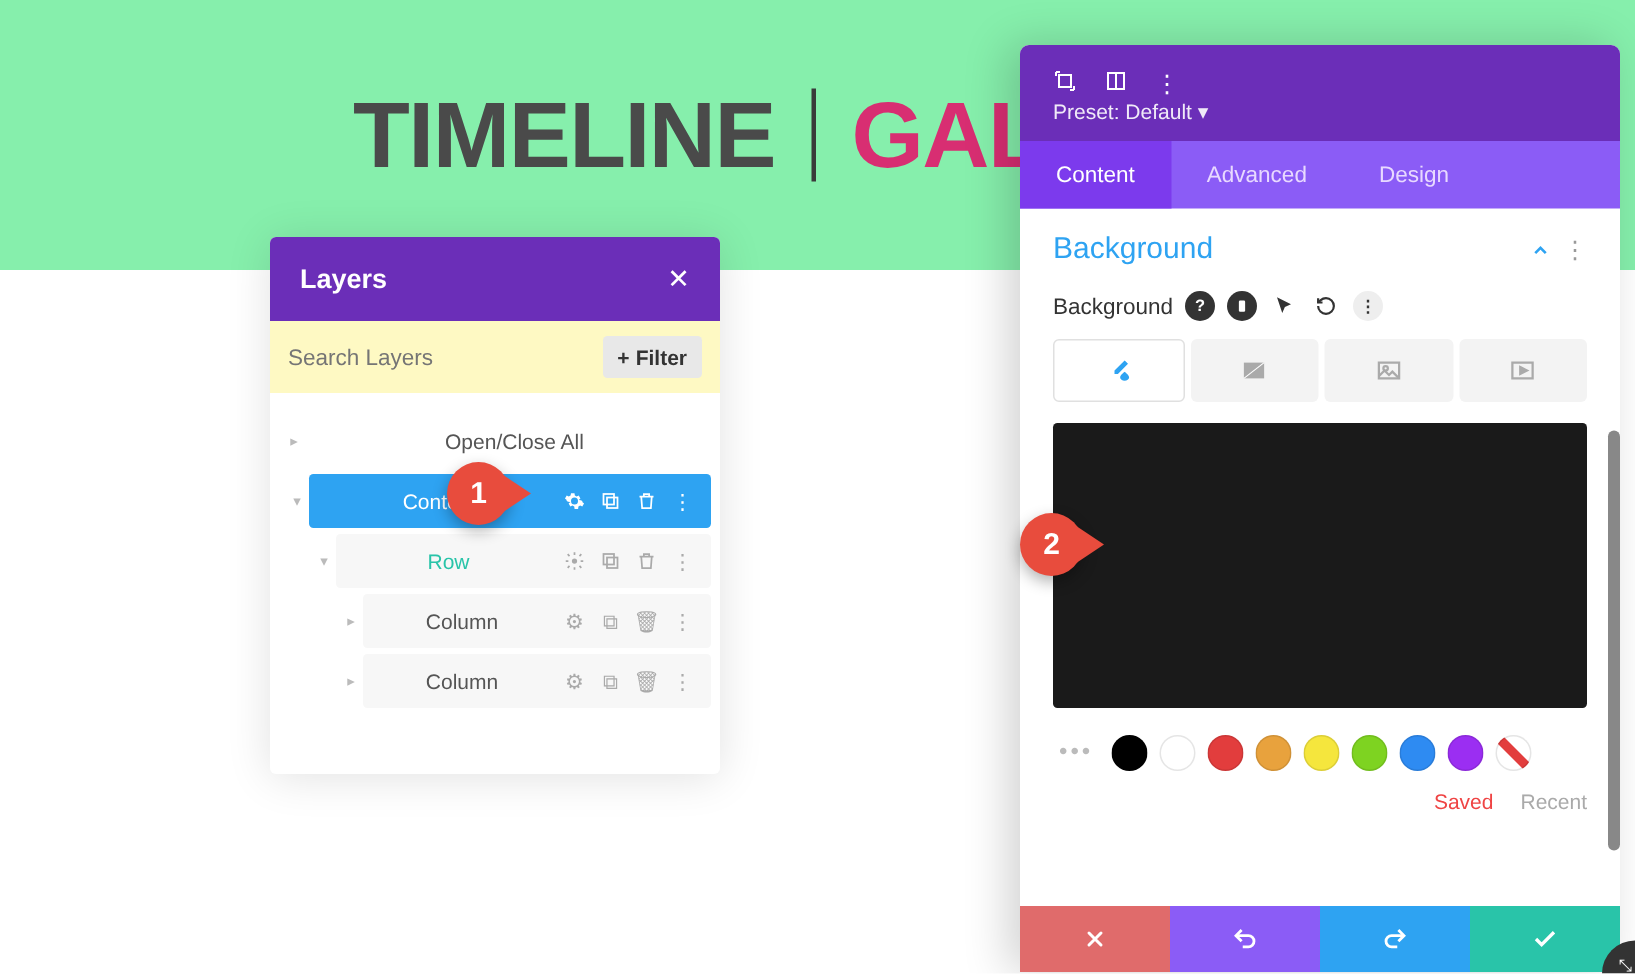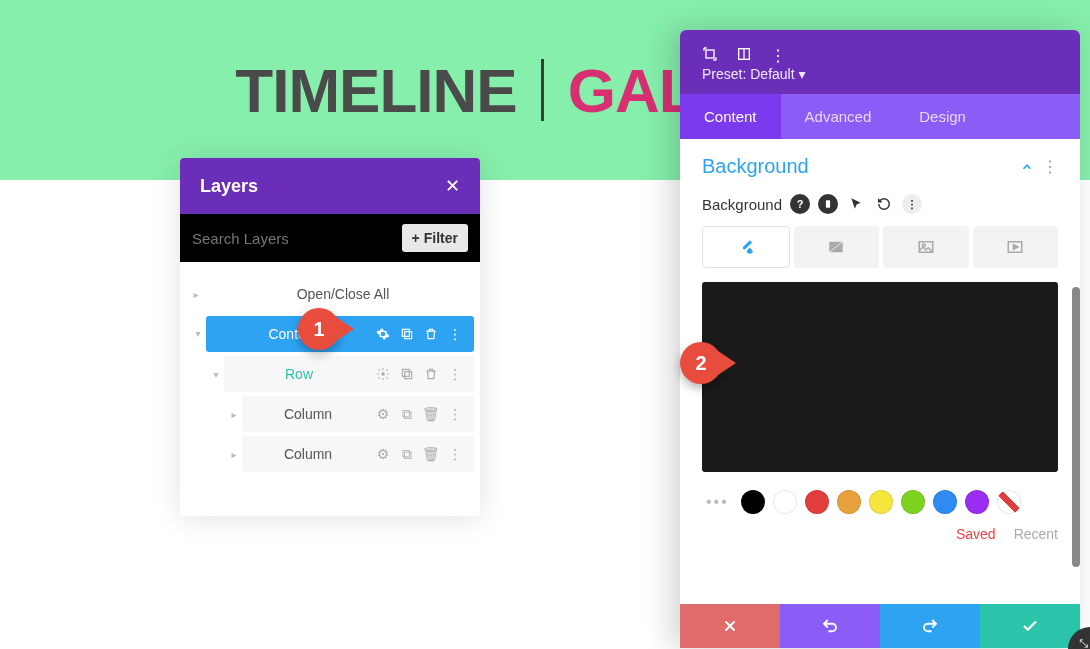--- a/index.html
+++ b/index.html
@@ -9,21 +9,21 @@
 .hero-title { font-size: 62px; font-weight: 800; letter-spacing: -1px; }
 .hero-timeline { color: #4a4a4a; }
 .hero-divider { width: 3px; height: 62px; background: #3a3a3a; }
 .hero-gallery { color: #d82e72; }
 
 
 .layers-panel { position: absolute; left: 180px; top: 158px; width: 300px; background: #fff; border-radius: 4px; box-shadow: 0 2px 30px rgba(0,0,0,0.12); }
 .layers-header { background: #6b2eb8; color: #fff; height: 56px; display: flex; align-items: center; justify-content: space-between; padding: 0 20px; border-radius: 4px 4px 0 0; }
 .layers-header h3 { font-size: 18px; font-weight: 600; }
 .layers-close { color: #fff; font-size: 18px; cursor: pointer; }
-.layers-searchbar { background: #000000; padding: 10px 12px; display: flex; gap: 8px; align-items: center; }
+.layers-searchbar { background: #fef9c3; padding: 10px 12px; display: flex; gap: 8px; align-items: center; }
 .layers-search { flex: 1; border: none; background: transparent; font-size: 15px; color: #888; outline: none; }
 .filter-btn { background: #e8e8e8; border: none; padding: 6px 10px; border-radius: 3px; font-size: 14px; font-weight: 600; color: #333; cursor: pointer; display: flex; align-items: center; gap: 4px; }
 
 .layers-body { padding: 14px 0 40px 0; }
 .tree-row { display: flex; align-items: center; height: 36px; font-size: 14px; color: #555; }
 .tree-caret { width: 20px; text-align: center; color: #bbb; font-size: 10px; cursor: pointer; }
 .tree-label { flex: 1; padding: 0 8px; text-align: center; }
 .tree-actions { display: flex; gap: 6px; padding-right: 10px; }
 .tree-actions .ico { width: 18px; height: 18px; display: flex; align-items: center; justify-content: center; color: #aaa; cursor: pointer; }
 

